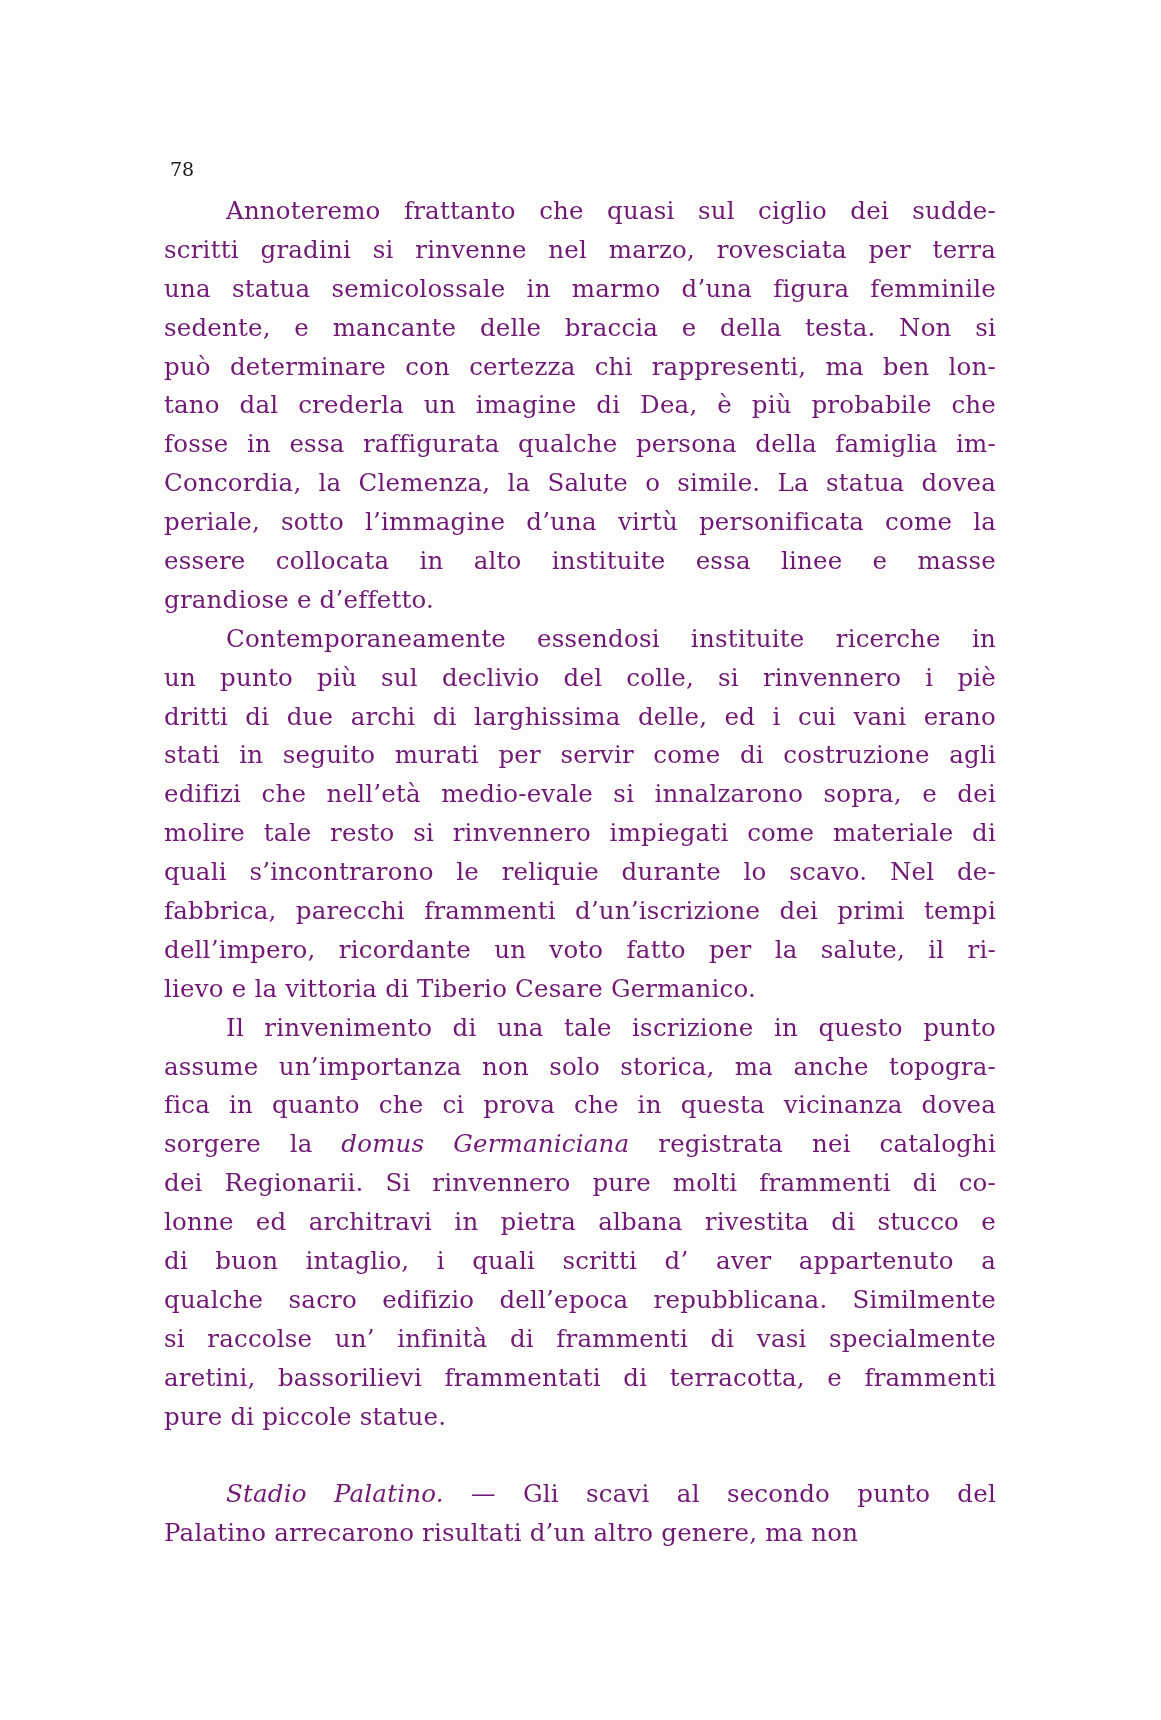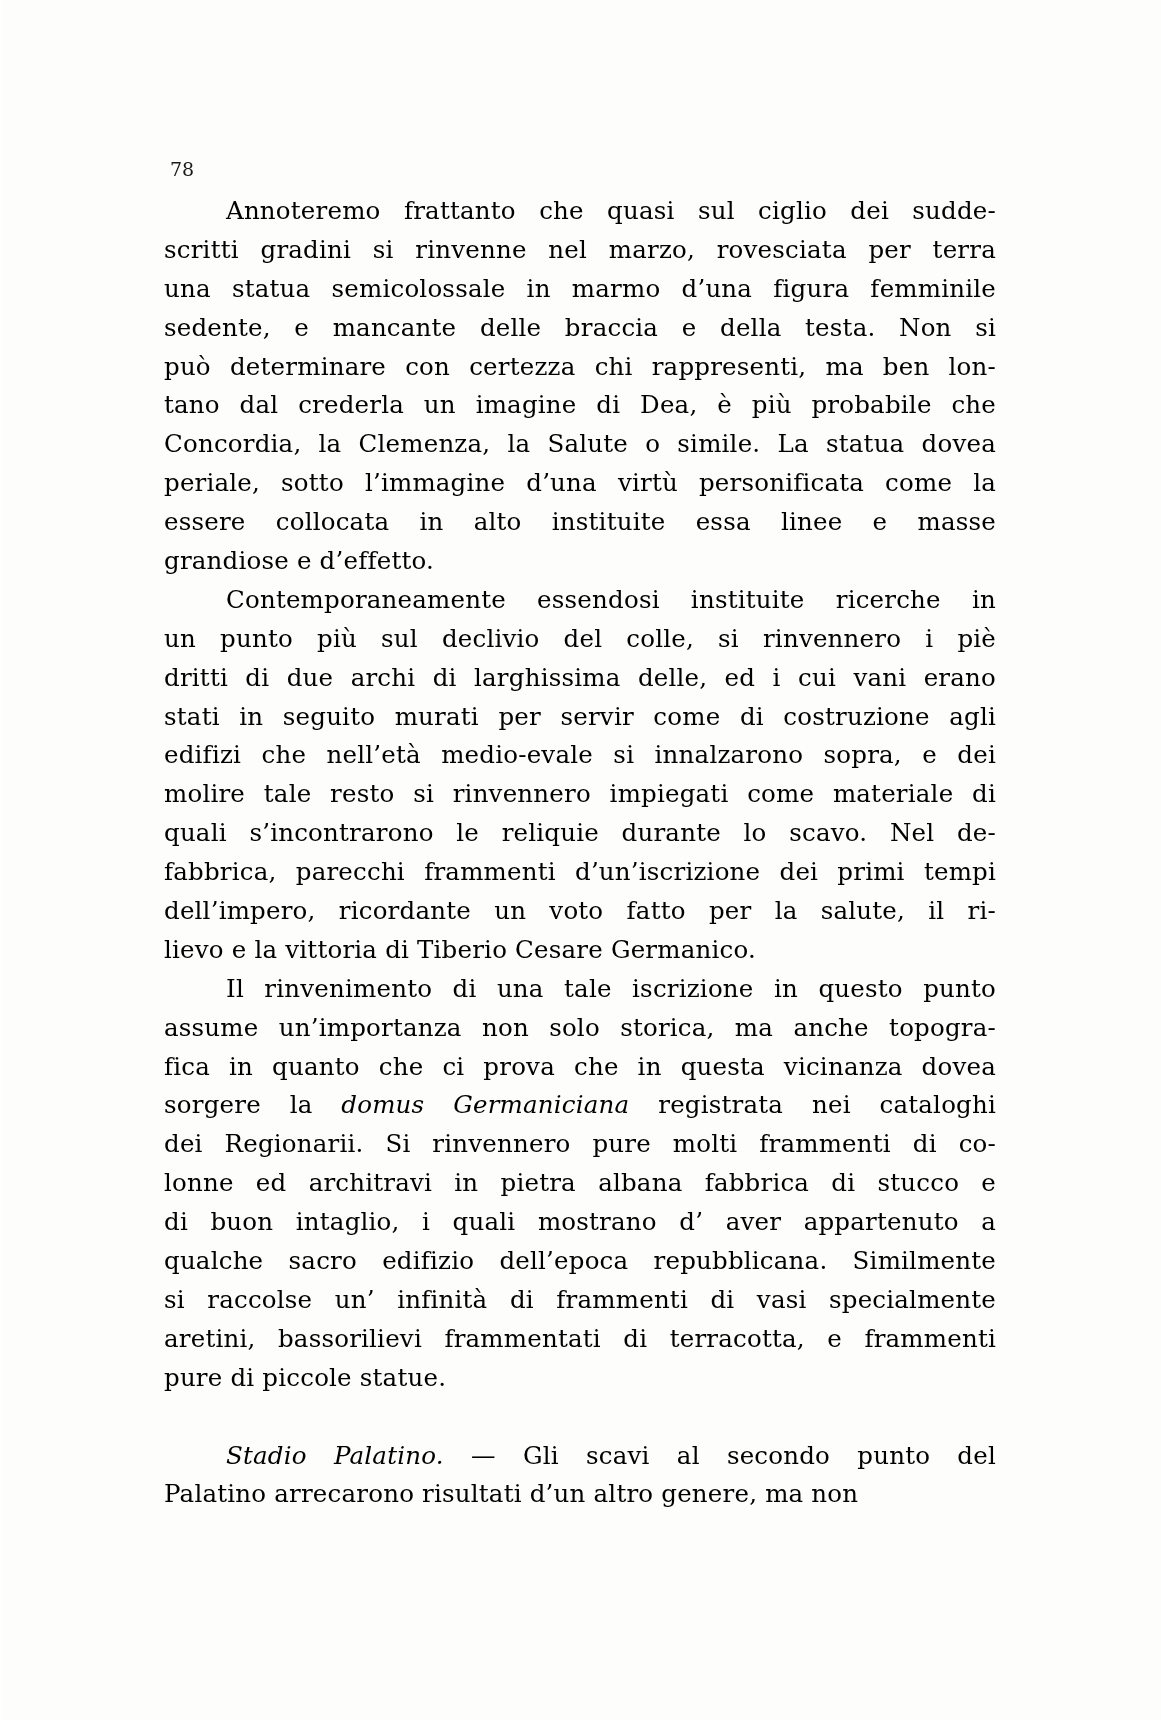--- a/index.html
+++ b/index.html
@@ -7,21 +7,21 @@
   .page {
     position: absolute; left: 2px; top: 0; width: 1161px; height: 1720px;
     background: #fdfdfc;
   }
   .page-number {
     position: absolute; left: 168px; top: 158px;
     font-family: "DejaVu Serif", serif; font-size: 19px; color: #1a1a1a;
   }
   .text-block {
     position: absolute; left: 162px; top: 192px; width: 832px;
-    font-family: "DejaVu Serif", serif; font-size: 24.5px; color: #000000;
+    font-family: "DejaVu Serif", serif; font-size: 24.5px; color: #701a75;
     line-height: 38.9px; text-align: justify; letter-spacing: 0.2px;
   }
   .line { display: block; height: 38.9px; white-space: nowrap; text-align-last: justify; }
   .line.last { text-align-last: left; }
   .indent { padding-left: 62px; }
   .gap { height: 38.9px; display: block; }
   em { }
 </style>
 </head>
 <body>
@@ -29,20 +29,21 @@
 <div class="page">
   <div class="page-number">78</div>
   <div class="text-block" id="text-block">
       <div>
         <span class="line indent">Annoteremo frattanto che quasi sul ciglio dei sudde-</span>
         <span class="line">scritti gradini si rinvenne nel marzo, rovesciata per terra</span>
         <span class="line">una statua semicolossale in marmo d’una figura femminile</span>
         <span class="line">sedente, e mancante delle braccia e della testa. Non si</span>
         <span class="line">può determinare con certezza chi rappresenti, ma ben lon-</span>
         <span class="line">tano dal crederla un imagine di Dea, è più probabile che</span>
+        <span class="line">fosse in essa raffigurata qualche persona della famiglia im-</span>
         <span class="line">Concordia, la Clemenza, la Salute o simile. La statua dovea</span>
         <span class="line">periale, sotto l’immagine d’una virtù personificata come la</span>
         <span class="line">essere collocata in alto instituite essa linee e masse</span>
         <span class="line last">grandiose e d’effetto.</span>
       </div>
       <div>
         <span class="line indent">Contemporaneamente essendosi instituite ricerche in</span>
         <span class="line">un punto più sul declivio del colle, si rinvennero i piè</span>
         <span class="line">dritti di due archi di larghissima delle, ed i cui vani erano</span>
         <span class="line">stati in seguito murati per servir come di costruzione agli</span>
@@ -52,22 +53,22 @@
         <span class="line">fabbrica, parecchi frammenti d’un’iscrizione dei primi tempi</span>
         <span class="line">dell’impero, ricordante un voto fatto per la salute, il ri-</span>
         <span class="line last">lievo e la vittoria di Tiberio Cesare Germanico.</span>
       </div>
       <div>
         <span class="line indent">Il rinvenimento di una tale iscrizione in questo punto</span>
         <span class="line">assume un’importanza non solo storica, ma anche topogra-</span>
         <span class="line">fica in quanto che ci prova che in questa vicinanza dovea</span>
         <span class="line">sorgere la <em>domus Germaniciana</em> registrata nei cataloghi</span>
         <span class="line">dei Regionarii. Si rinvennero pure molti frammenti di co-</span>
-        <span class="line">lonne ed architravi in pietra albana fabbrica di stucco e</span>
-        <span class="line">di buon intaglio, i quali mostrano d’ aver appartenuto a</span>
+        <span class="line">lonne ed architravi in pietra albana rivestita di stucco e</span>
+        <span class="line">di buon intaglio, i quali scritti d’ aver appartenuto a</span>
         <span class="line">qualche sacro edifizio dell’epoca repubblicana. Similmente</span>
         <span class="line">si raccolse un’ infinità di frammenti di vasi specialmente</span>
         <span class="line">aretini, bassorilievi frammentati di terracotta, e frammenti</span>
         <span class="line last">pure di piccole statue.</span>
       </div>
       <span class="gap"></span>
       <div>
         <span class="line indent"><em>Stadio Palatino.</em> — Gli scavi al secondo punto del</span>
         <span class="line last">Palatino arrecarono risultati d’un altro genere, ma non</span>
       </div>

